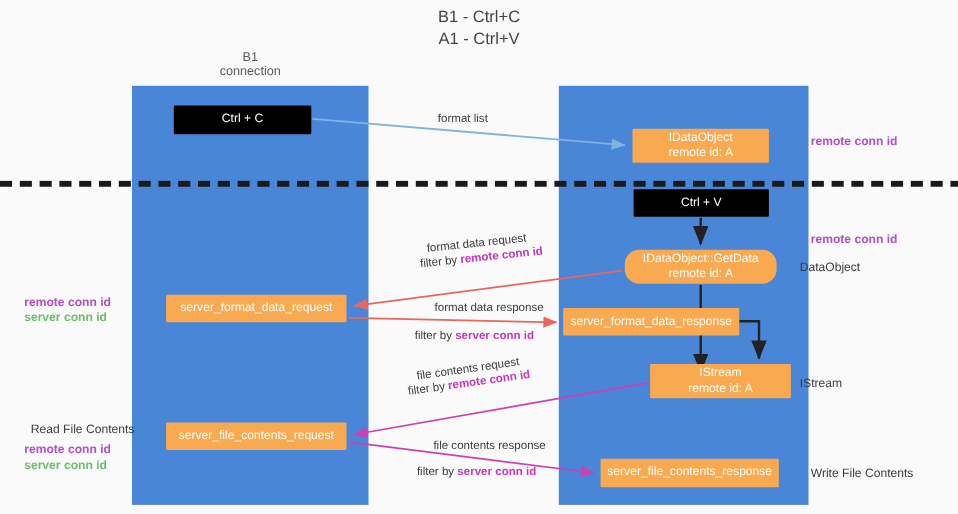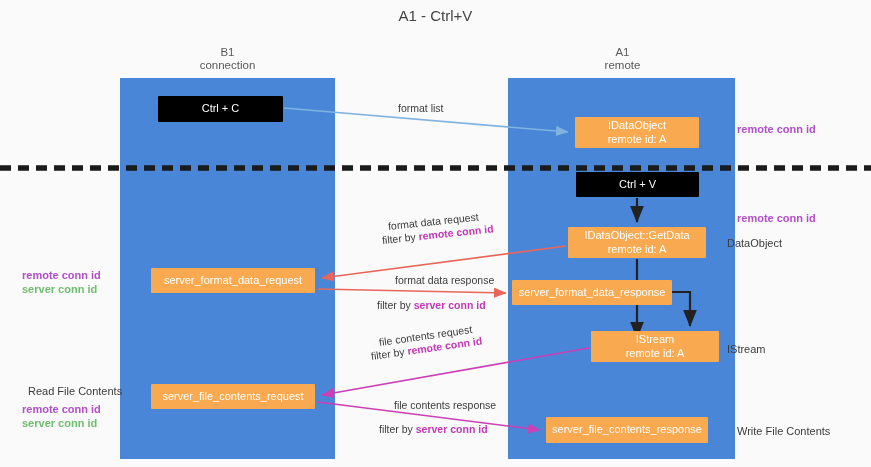--- a/index.html
+++ b/index.html
@@ -48,21 +48,21 @@
     text-align:center;border-radius:1px;
     z-index:6;
   }
   .box.green{background:#000000;}
   .box.orange{background:#f9a94f;justify-content:center;}
   .box .l2{display:block;}
 
   #box-ctrlc{left:158px;top:96px;width:125px;height:26px;}
   #box-idataobject{left:575px;top:117px;width:124px;height:31px;}
   #box-ctrlv{left:576px;top:172px;width:123px;height:25px;}
-  #box-getdata{left:568px;top:227px;width:138px;height:31px;}
+  #box-getdata{left:568px;top:227px;width:138px;height:31px;border-radius:13px;}
   #box-sfdreq{left:151px;top:268px;width:164px;height:25px;}
   #box-sfdresp{left:512px;top:280px;width:160px;height:25px;}
   #box-istream{left:591px;top:331px;width:128px;height:31px;}
   #box-sfcreq{left:151px;top:384px;width:164px;height:25px;}
   #box-sfcresp{left:546px;top:417px;width:162px;height:26px;}
 
   
   .side-label{
     position:absolute;font-size:11px;line-height:14px;
     white-space:nowrap;z-index:7;
@@ -102,30 +102,27 @@
 
   svg#wires{position:absolute;left:0;top:0;width:871px;height:467px;
             pointer-events:none;z-index:4;}
 </style>
 </head>
 <body>
 
 <div id="stage">
 
   <div id="title">
+    <span class="title-line">B1 - Ctrl+C</span>
     <span class="title-line">A1 - Ctrl+V</span>
   </div>
 
   <div class="col-head" id="head-b1">
     <span class="ch-name">B1</span>
     <span class="ch-sub">connection</span>
-  </div>
-  <div class="col-head" id="head-a1">
-    <span class="ch-name">A1</span>
-    <span class="ch-sub">remote</span>
   </div>
 
   <div class="panel" id="panel-b1"></div>
   <div class="panel" id="panel-a1"></div>
 
   <svg id="wires" viewBox="0 0 871 467">
     <defs>
       <marker id="ah-blue" markerWidth="9" markerHeight="9" refX="7.5" refY="3.2" orient="auto">
         <path d="M0,0 L8,3.2 L0,6.4 z" fill="#7fb3e0"></path>
       </marker>

